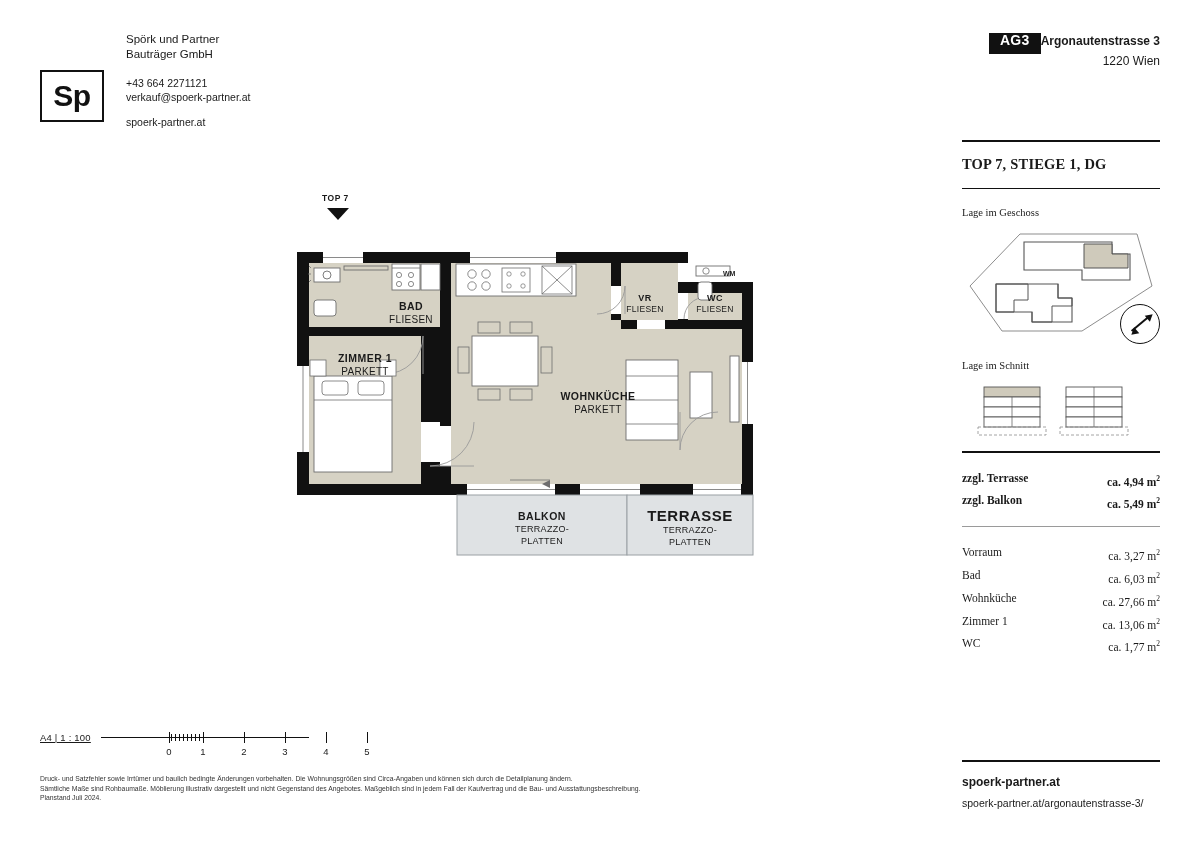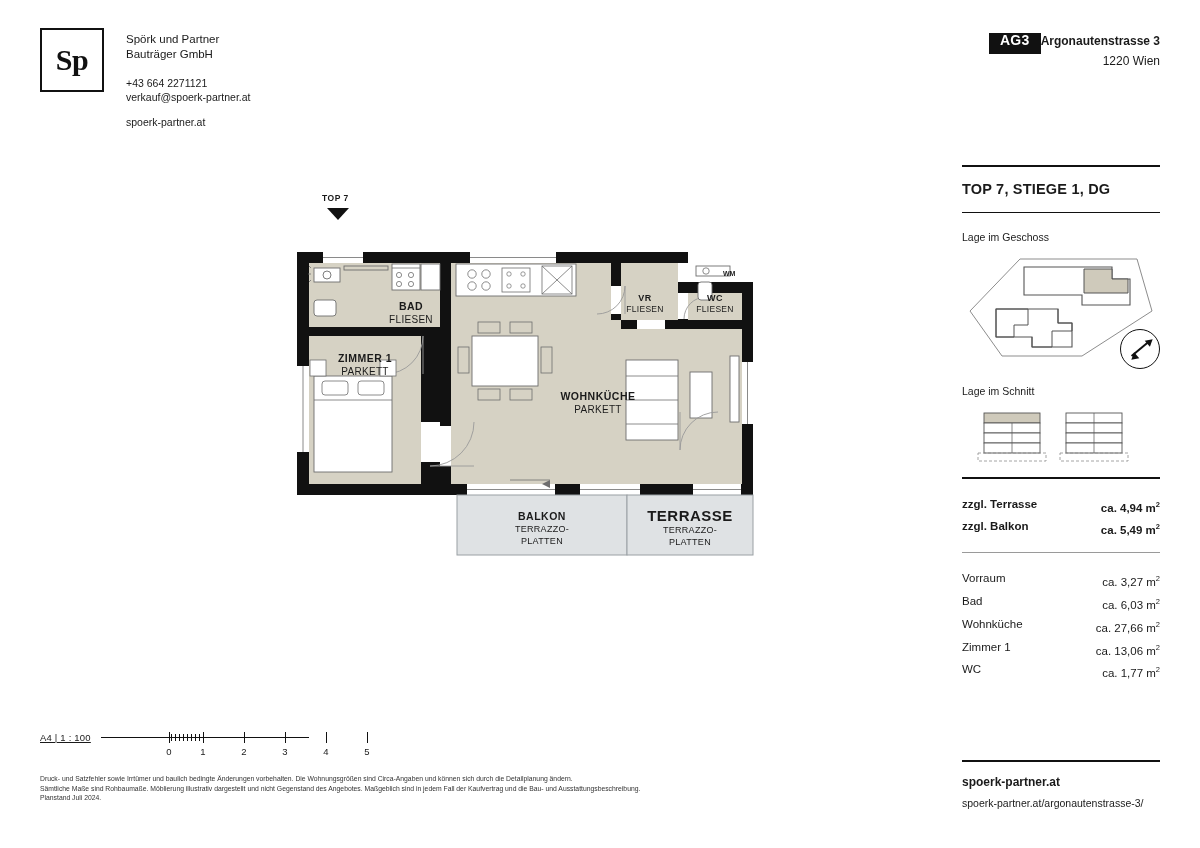--- a/index.html
+++ b/index.html
@@ -10,42 +10,43 @@
     font-family:"Liberation Sans", sans-serif;
     color:#1a1a1a;
     position:relative;
     overflow:hidden;
   }
   .page { position:absolute; inset:0; }
 
   
   .brand { position:absolute; left:40px; top:28px; display:flex; align-items:flex-start; }
   .brand-logo {
-    width:64px; height:64px; border:2.5px solid #111; display:flex;
+    width:64px; height:52px; border:2.5px solid #111; display:flex;
     align-items:center; justify-content:center;
-    font-family:Liberation Serif, serif; font-size:30px; font-weight:700; color:#111;
+    font-family:Liberation Sans, sans-serif; font-size:30px; font-weight:700; color:#111;
     letter-spacing:-0.5px;
+    margin-top:42px;
   }
   .brand-text { margin-left:22px; padding-top:4px; }
   .brand-name { font-size:11.5px; line-height:15px; color:#1a1a1a; }
   .brand-contact { margin-top:14px; font-size:10.5px; line-height:14px; color:#1a1a1a; }
   .brand-web { margin-top:11px; font-size:10.5px; line-height:14px; color:#1a1a1a; }
 
   
   .addr { position:absolute; right:40px; top:33px; display:flex; align-items:flex-start; }
   .addr-badge {
     background:#111; color:#fff; font-size:14px; font-weight:700;
     padding:0 11px 7px; line-height:1; letter-spacing:0.3px;
   }
   .addr-lines { text-align:right; }
   .addr-line1 { font-size:12px; font-weight:700; line-height:16px; }
   .addr-line2 { font-size:12px; font-weight:400; line-height:16px; margin-top:4px; }
 
   
-  .panel { position:absolute; left:962px; top:165px; width:198px; }
+  .panel { position:absolute; left:962px; top:140px; width:198px;font-family:Liberation Serif, serif; }
   .rule { height:1.5px; background:#111; width:100%; }
   .rule-thin { height:1px; background:#9a9a9a; width:100%; }
   .panel-title { font-size:14.5px; font-weight:700; letter-spacing:0.2px; margin:14px 0 15px; }
 
   .sec-label { font-size:10.5px; color:#1a1a1a; margin-bottom:10px; }
 
   .mini-plan { width:198px; height:110px; position:relative; margin-bottom:4px; }
   .compass {
     position:absolute; right:0; bottom:-6px; width:40px; height:40px;
     border:1.2px solid #111; border-radius:50%;

